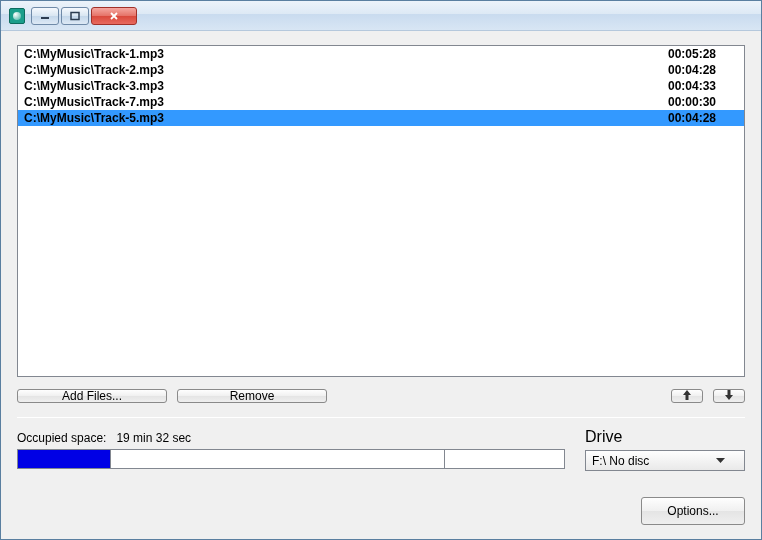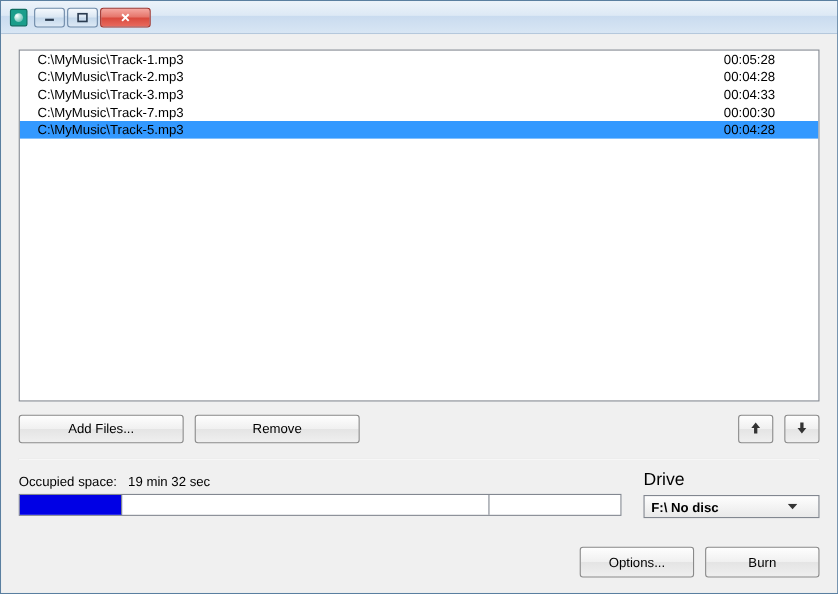--- a/index.html
+++ b/index.html
@@ -76,41 +76,42 @@
   }
   .file-list {
     flex: 1;
     background: #fff;
     border: 1px solid #828790;
     overflow: auto;
     font-size: 12px;
   }
   .file-row {
     display: flex;
-    padding: 0 16px;
+    padding: 0 6px;
     height: 16px;
     line-height: 16px;
     color: #000;
+    font-weight: bold;
   }
   .file-row.selected {
     background: #3399ff;
     color: #000000;
   }
   .file-path { flex: 1; white-space: nowrap; overflow: hidden; }
   .file-dur { width: 70px; text-align: left; }
   
   .btn-row {
     display: flex;
     align-items: center;
     margin-top: 12px;
     gap: 10px;
   }
   .btn-row .spacer { flex: 1; }
   .btn {
-    height: 26px;
+    height: 14px;
     border: 1px solid #8a8a8a;
     border-radius: 3px;
     background: linear-gradient(to bottom, #fefefe 0%, #f0f0f0 49%, #e4e4e4 50%, #efefef 100%);
     font-size: 12px;
     font-family: inherit;
     cursor: pointer;
     display: flex;
     align-items: center;
     justify-content: center;
   }
@@ -162,21 +163,20 @@
   .drive-label { font-size: 16px; }
   .combo {
     height: 21px;
     border: 1px solid #828790;
     background: linear-gradient(to bottom, #fefefe, #e9e9e9);
     display: flex;
     align-items: center;
     padding: 0 19px 0 6px;
     font-size: 12px;
     cursor: pointer;
-    font-weight: bold;
   }
   .combo-text { flex: 1; }
   .combo-arrow svg { display: block; }
   
   .bottom-row {
     display: flex;
     justify-content: flex-end;
     gap: 10px;
     margin-top: 26px;
   }
@@ -270,17 +270,16 @@
             <svg width="9" height="6" viewBox="0 0 9 6">
                 <path d="M0 0 L9 0 L4.5 5 Z" fill="#333"></path>
               </svg>
           </span>
         </div>
       </div>
     </div>
 
     <div class="bottom-row">
       <button class="btn big">Options...</button>
-      <button class="btn big">Burn</button>
     </div>
 
   </div>
 </div>
 
 </body></html>

